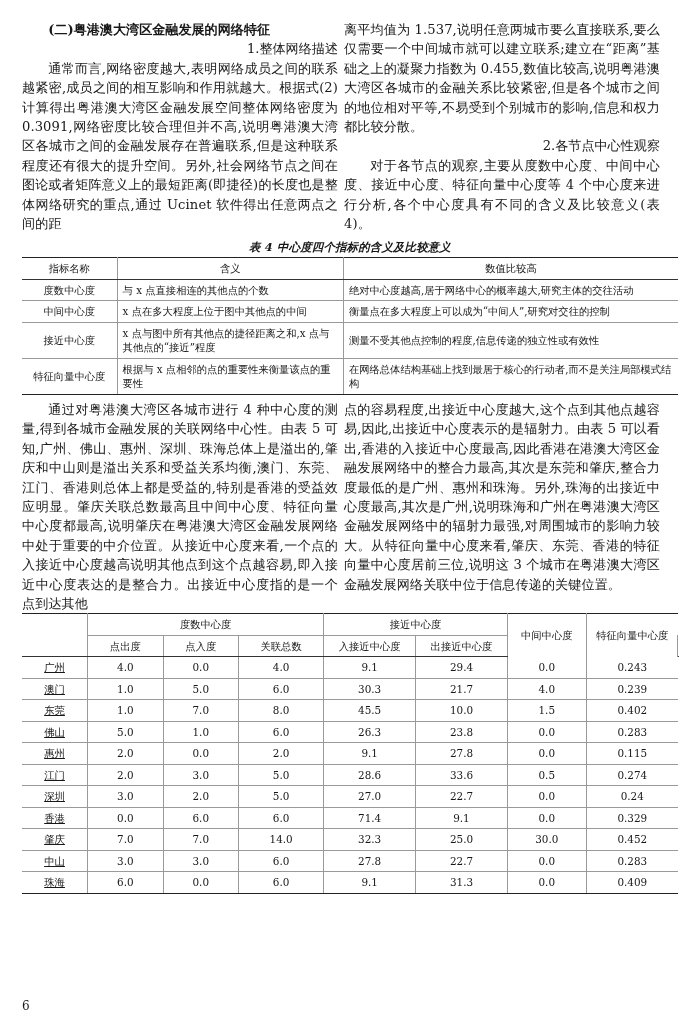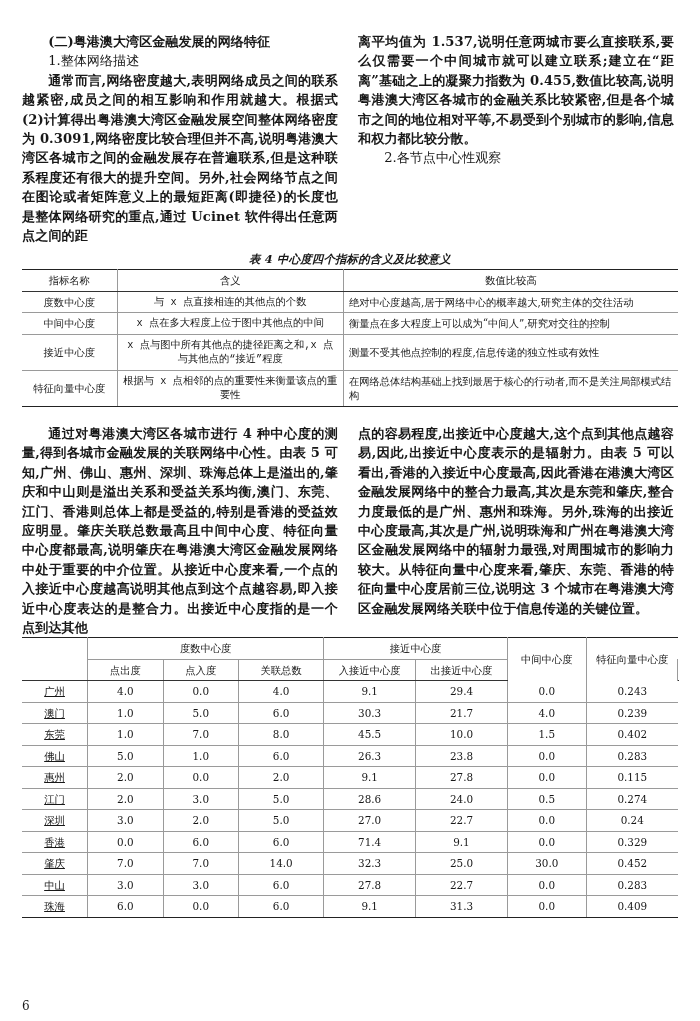--- a/index.html
+++ b/index.html
@@ -20,51 +20,50 @@
     position: relative;
     width: 700px;
     height: 1021px;
     box-sizing: border-box;
     padding: 20px 22px 0 22px;
   }
 
   
   .cols {
     display: flex;
-    gap: 20px;
-    margin-top: 12px;
+    gap: 6px;
   }
   .col {
     width: 316px;
     flex: 0 0 316px;
   }
   .col.right { }
 
   p.para {
     margin: 0;
     font-size: 13.1px;
     line-height: 19.4px;
     text-align: justify;
     text-justify: inter-ideograph;
     letter-spacing: 0.1px;
-    font-weight: bold;
   }
   p.indent { text-indent: 2em; }
   p.heading-b {
     margin: 0;
     font-size: 13.1px;
     line-height: 19.4px;
     font-weight: bold;
     text-indent: 2em;
   }
   p.heading-s {
     margin: 0;
     font-size: 13.1px;
     line-height: 19.4px;
     text-indent: 2em;
+    text-align: right;
   }
 
   
   .tbl-caption {
     text-align: center;
     font-size: 11.4px;
     font-weight: bold;
     line-height: 16px;
     margin: 6px 0 2px 0;
     letter-spacing: 0.2px;
@@ -87,21 +86,21 @@
   }
   .rule-top   { border-top: 1.6px solid #222 !important; }
   .rule-mid   { border-bottom: 1.1px solid #333 !important; }
   .rule-bot   { border-bottom: 1.6px solid #222 !important; }
   .hairline   { border-bottom: 0.6px solid #9a9a9a !important; }
   .vline      { border-right: 0.6px solid #9a9a9a !important; }
   .ctr { text-align: center; margin-top: 16px; }
 
   
   #table4 td.name  { text-align: center; }
-  #table4 td.mean  { text-align: center; font-family: Liberation Mono, monospace; }
+  #table4 td.mean  { text-align: left; }
   #table4 td.cmp   { text-align: left; }
 
   
   #table5 td { text-align: center; font-size: 10.4px; }
   #table5 td.city { text-align: center; text-decoration: underline; }
 
   
   .folio {
     position: absolute;
     left: 22px;
@@ -122,20 +121,21 @@
 
     <div class="col left">
       <p class="heading-b">(二)粤港澳大湾区金融发展的网络特征</p>
       <p class="heading-s">1.整体网络描述</p>
       <p class="para indent">通常而言,网络密度越大,表明网络成员之间的联系越紧密,成员之间的相互影响和作用就越大。根据式(2)计算得出粤港澳大湾区金融发展空间整体网络密度为 0.3091,网络密度比较合理但并不高,说明粤港澳大湾区各城市之间的金融发展存在普遍联系,但是这种联系程度还有很大的提升空间。另外,社会网络节点之间在图论或者矩阵意义上的最短距离(即捷径)的长度也是整体网络研究的重点,通过 Ucinet 软件得出任意两点之间的距</p>
     </div>
 
     <div class="col right">
       <p class="para">离平均值为 1.537,说明任意两城市要么直接联系,要么仅需要一个中间城市就可以建立联系;建立在“距离”基础之上的凝聚力指数为 0.455,数值比较高,说明粤港澳大湾区各城市的金融关系比较紧密,但是各个城市之间的地位相对平等,不易受到个别城市的影响,信息和权力都比较分散。</p>
       <p class="heading-s">2.各节点中心性观察</p>
+      <p class="para indent">对于各节点的观察,主要从度数中心度、中间中心度、接近中心度、特征向量中心度等 4 个中心度来进行分析,各个中心度具有不同的含义及比较意义(表 4)。</p>
     </div>
 
   </div>
 
   <div class="tbl-caption">表 4   中心度四个指标的含义及比较意义</div>
 
   <table class="sci" id="table4">
     <colgroup>
       <col style="width:14.5%">
       <col style="width:34.5%">
@@ -270,21 +270,21 @@
         <td class="hairline vline">0.0</td>
         <td class="hairline">0.115</td>
       </tr>
 
       <tr>
         <td class="city hairline vline">江门</td>
         <td class="hairline vline">2.0</td>
         <td class="hairline vline">3.0</td>
         <td class="hairline vline">5.0</td>
         <td class="hairline vline">28.6</td>
-        <td class="hairline vline">24.0</td>
+        <td class="hairline vline">33.6</td>
         <td class="hairline vline">0.5</td>
         <td class="hairline">0.274</td>
       </tr>
 
       <tr>
         <td class="city hairline vline">深圳</td>
         <td class="hairline vline">3.0</td>
         <td class="hairline vline">2.0</td>
         <td class="hairline vline">5.0</td>
         <td class="hairline vline">27.0</td>

